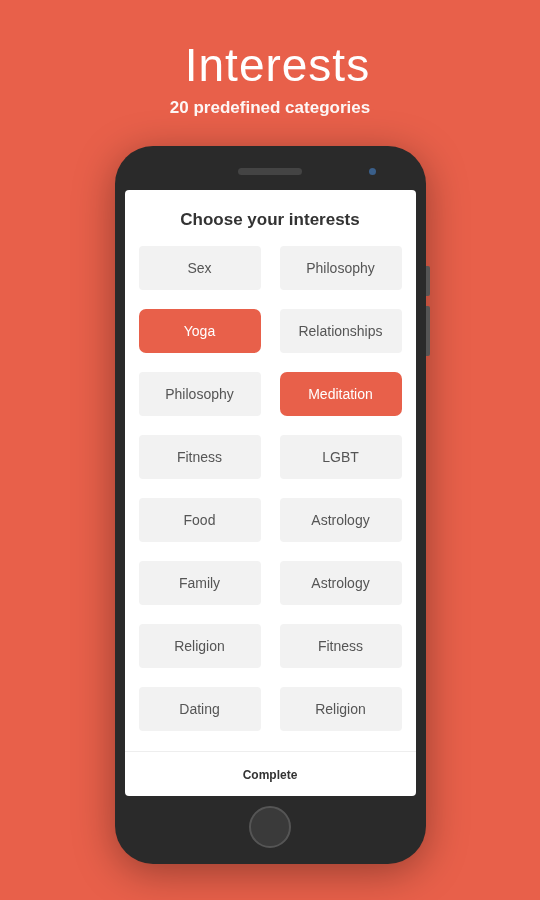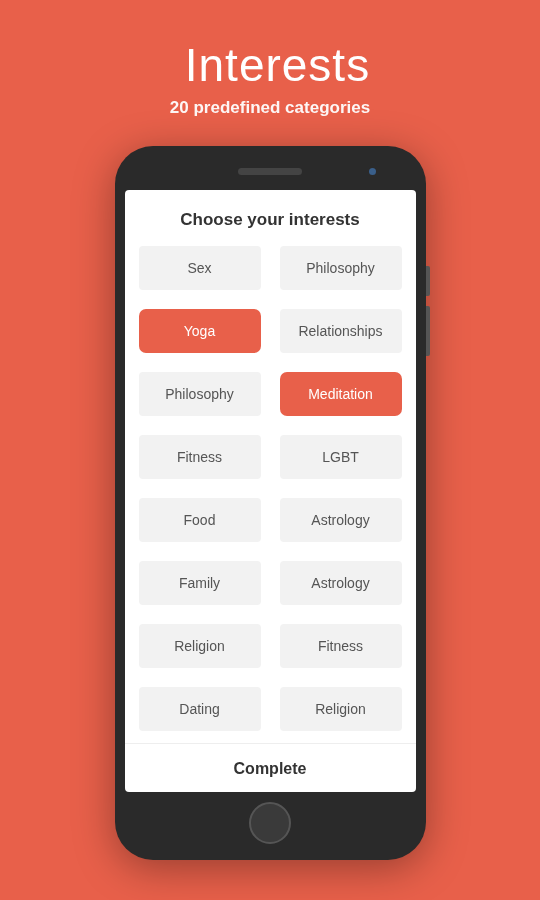--- a/index.html
+++ b/index.html
@@ -111,25 +111,25 @@
 
     .interest-btn.selected {
       background: #E8604A;
       color: white;
       border-radius: 7px;
     }
 
     .complete-bar {
       text-align: center;
       padding: 16px 0 14px 0;
-      font-size: 16px;
+      font-size: 12px;
       font-weight: 600;
       color: #333;
       border-top: 1px solid #eee;
-      margin-top: 12px;
+      margin-top: 20px;
       cursor: pointer;
     }
 
     .phone-bottom-bar {
       display: flex;
       justify-content: center;
       align-items: center;
       margin-top: 10px;
     }
 

